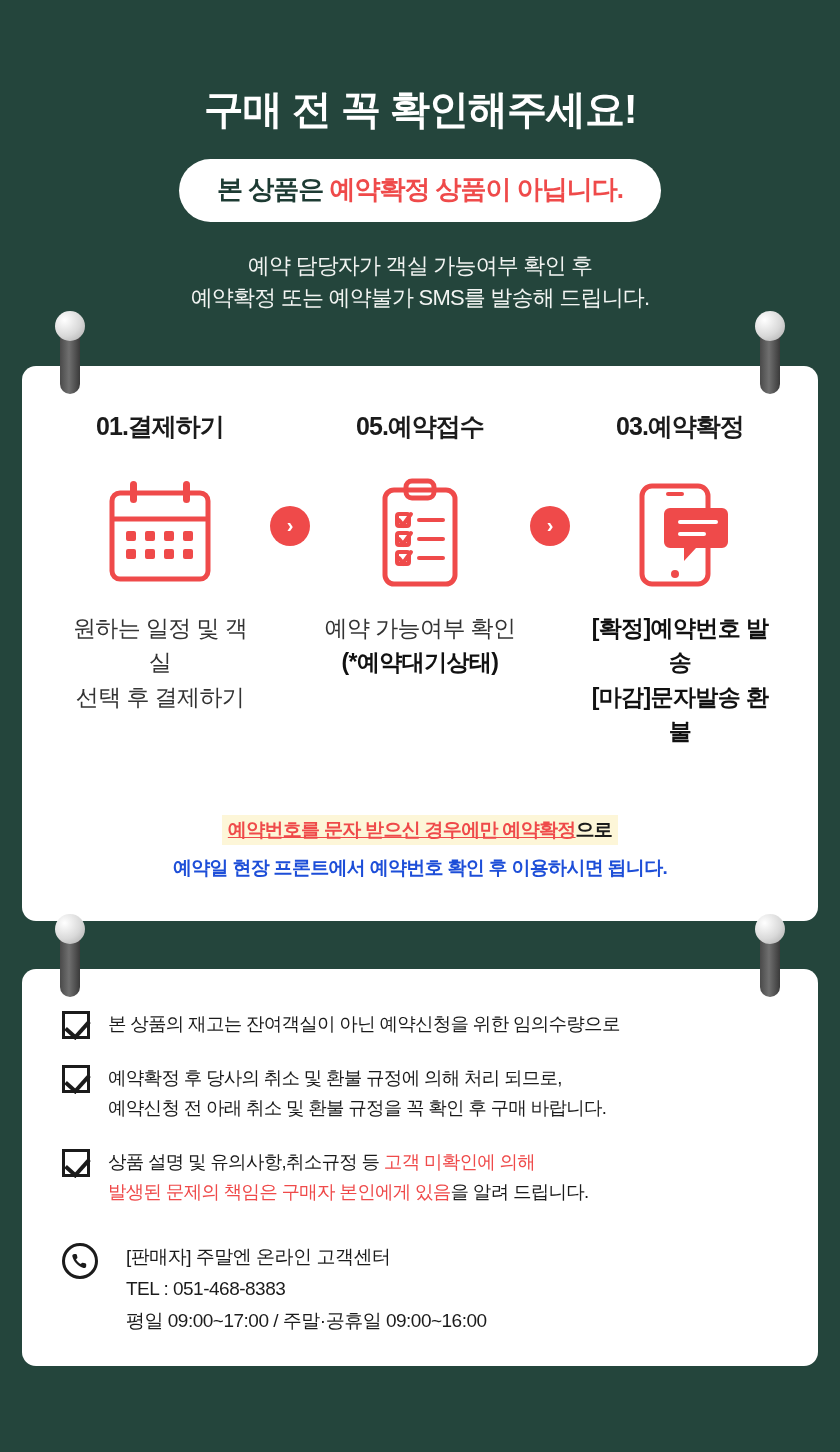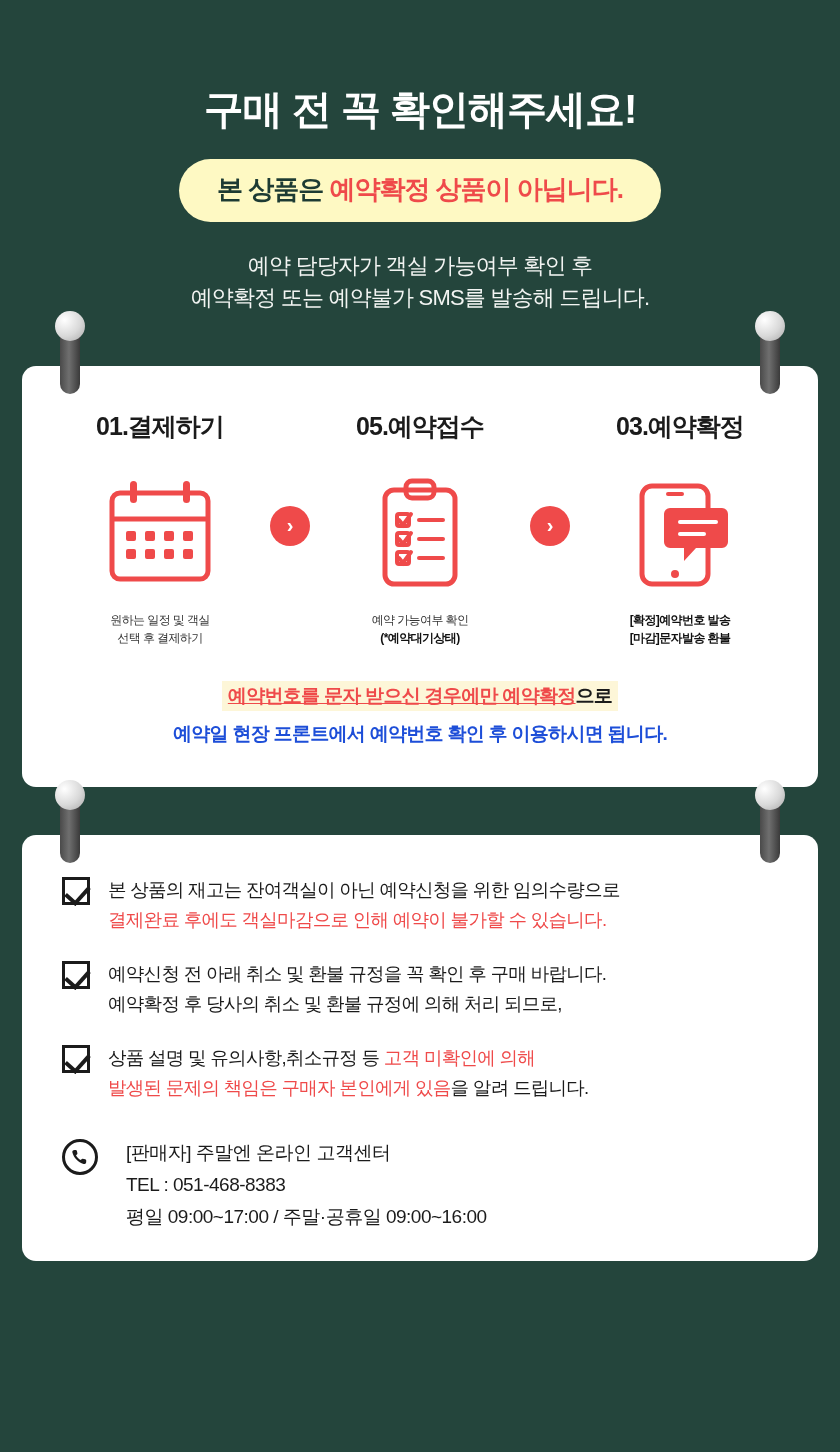--- a/index.html
+++ b/index.html
@@ -16,21 +16,21 @@
   
   .header { padding-top: 82px; text-align: center; }
   .header-title {
     font-size: 40px;
     font-weight: bold;
     letter-spacing: -1px;
     color: #ffffff;
   }
   .pill-wrap { display: flex; justify-content: center; margin-top: 22px; }
   .pill {
-    background: #fef9c3;
+    background: #ffffff;
     border-radius: 40px;
     padding: 13px 38px 15px 38px;
     font-size: 26px;
     font-weight: bold;
     color: #1d3b33;
     letter-spacing: -1px;
     white-space: nowrap;
   }
   .pill .hl { color: #ef4a4a; }
   .sub {
@@ -83,21 +83,21 @@
   }
   .step-icon {
     height: 130px;
     margin-top: 26px;
     display: flex;
     align-items: center;
     justify-content: center;
   }
   .step-desc {
     margin-top: 12px;
-    font-size: 12px;
+    font-size: 23px;
     line-height: 1.5;
     color: #333;
     letter-spacing: -0.6px;
   }
   .step-desc .b { font-weight: bold; color: #111; }
 
   .arrow-col {
     width: 64px;
     display: flex;
     justify-content: center;
@@ -106,21 +106,21 @@
   .arrow {
     width: 40px; height: 40px;
     border-radius: 50%;
     background: #ef4a4a;
     color: #fff;
     font-size: 20px;
     display: flex; align-items: center; justify-content: center;
     font-weight: bold;
   }
 
-  .step-note { margin-top: 34px; text-align: center; }
+  .step-note { margin-top: 66px; text-align: center; }
   .step-note .line1 {
     display: inline-block;
     background: #fdf6d8;
     color: #ef4a4a;
     font-size: 19px;
     font-weight: bold;
     letter-spacing: -0.7px;
     padding: 2px 6px;
   }
   .step-note .line1 u { text-decoration: underline; }
@@ -287,29 +287,28 @@
 </div>
 
 <div class="card notice-card">
   <div class="clip left"></div>
   <div class="clip right"></div>
 
   <div class="note-item">
     <div class="check"></div>
     <div class="note-text">
       <div>본 상품의 재고는 잔여객실이 아닌  예약신청을 위한 임의수량으로</div>
-      <div class="red">결제완료 후에도 객실마감으로 인해 예약이 불가할 수 있습니다.</div>
     </div>
   </div>
 
   <div class="note-item">
     <div class="check"></div>
     <div class="note-text">
+      <div>예약확정 후 당사의 취소 및 환불 규정에 의해 처리 되므로,</div>
       <div>예약신청 전 아래 취소 및 환불 규정을 꼭 확인 후 구매 바랍니다.</div>
-      <div>예약확정 후 당사의 취소 및 환불 규정에 의해 처리 되므로,</div>
     </div>
   </div>
 
   <div class="note-item">
     <div class="check"></div>
     <div class="note-text">
       <div><span>상품 설명 및 유의사항,취소규정 등 </span><span class="red">고객 미확인에 의해</span></div>
       <div><span class="red">발생된 문제의 책임은 구매자 본인에게 있음</span><span>을 알려 드립니다.</span></div>
     </div>
   </div>

